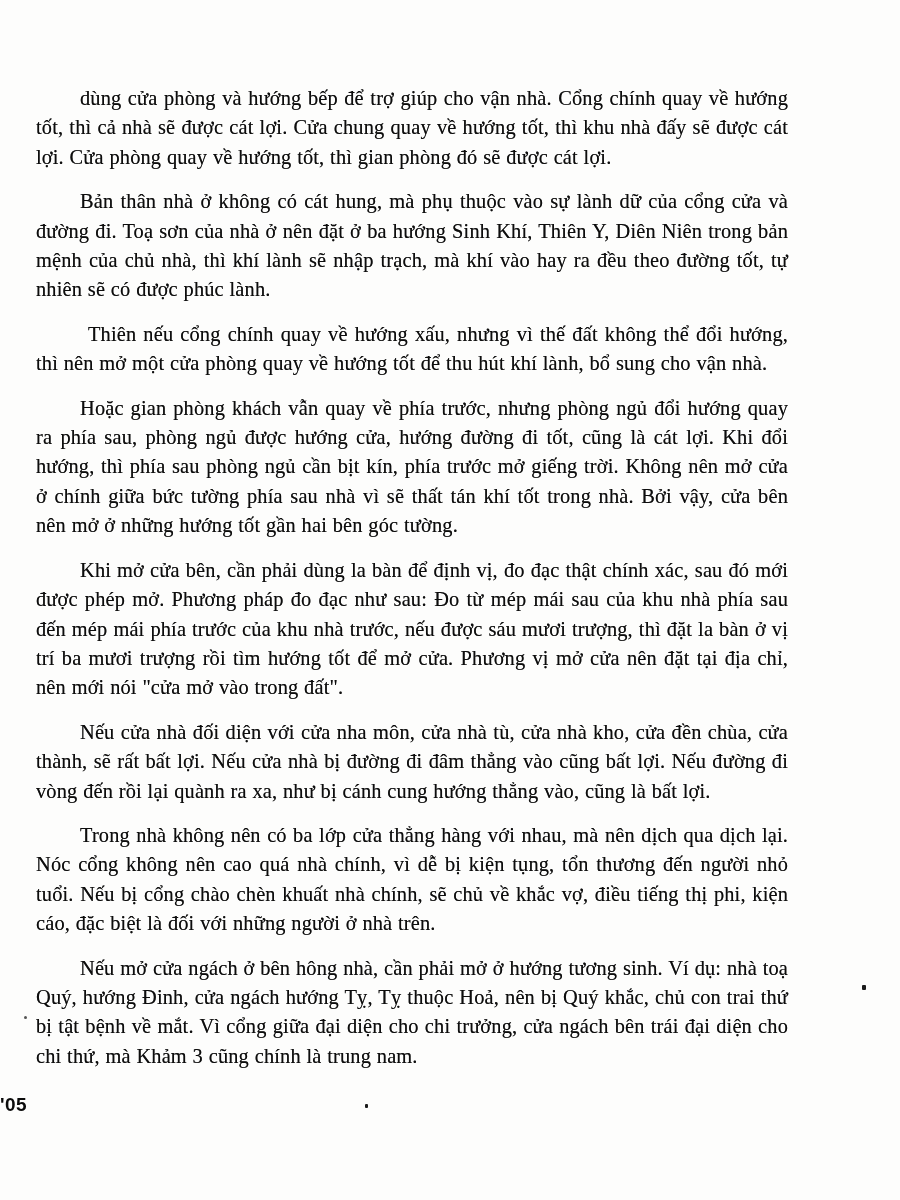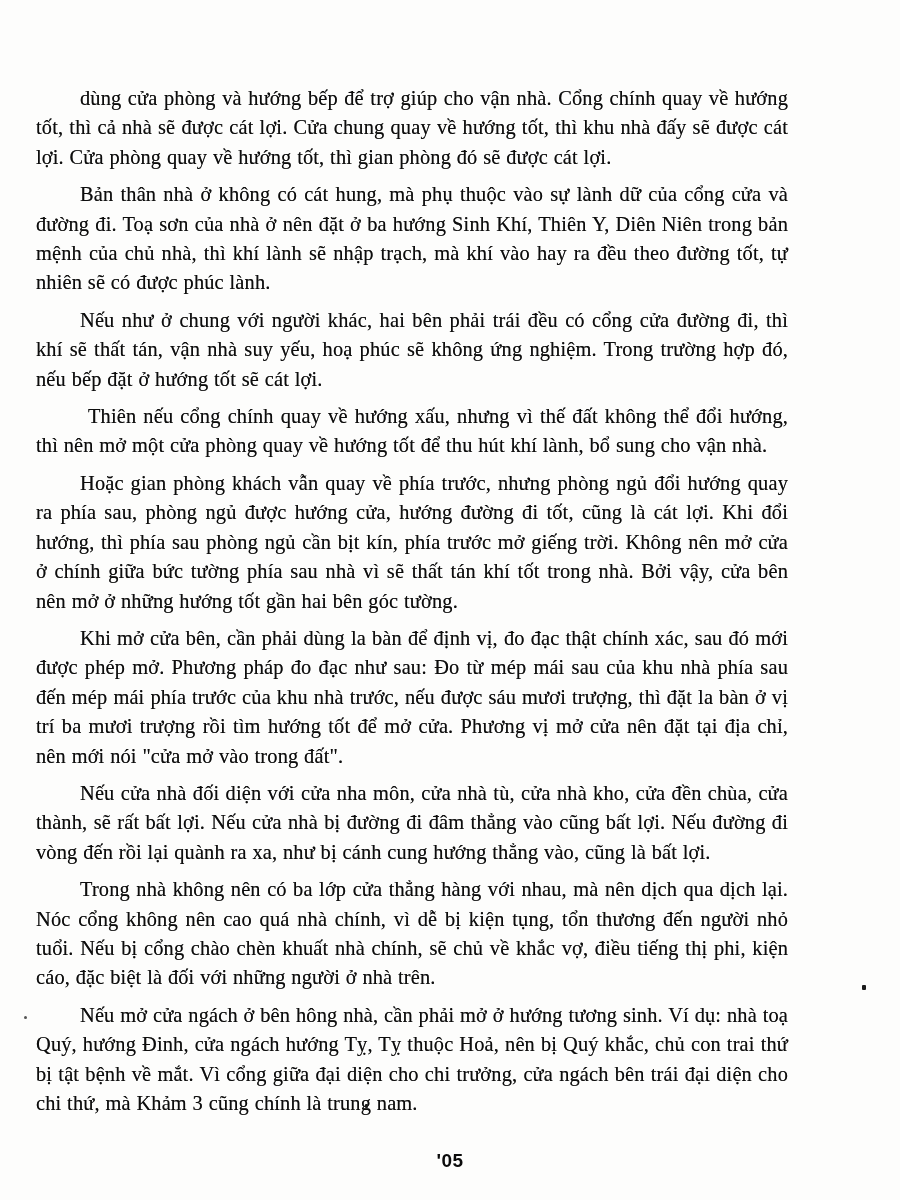--- a/index.html
+++ b/index.html
@@ -51,29 +51,29 @@
     
     text-shadow: 0 0 0.35px rgba(0,0,0,0.55);
   }
 
   p.para.lead-space {
     text-indent: 52px;
   }
 
   
   p.para + p.para {
-    margin-top: 8px;
+    margin-top: 15px;
   }
 
   .page-number {
     position: absolute;
     left: 0;
     right: 0;
-    top: 1150px;
-    text-align: center;
+    top: 1094px;
+    text-align: left;
     font-family: "Liberation Sans", "DejaVu Sans", sans-serif;
     font-weight: bold;
     font-size: 19px;
     letter-spacing: 0.5px;
     color: #0b0b0b;
   }
 
   
   .speck {
     position: absolute;
@@ -88,21 +88,20 @@
 </head>
 <body>
 
 <div class="page">
 
   <div class="scan-tint"></div>
 
   <div class="text-column">
     <p class="para">dùng cửa phòng và hướng bếp để trợ giúp cho vận nhà. Cổng chính quay về hướng tốt, thì cả nhà sẽ được cát lợi. Cửa chung quay về hướng tốt, thì khu nhà đấy sẽ được cát lợi. Cửa phòng quay về hướng tốt, thì gian phòng đó sẽ được cát lợi.</p>
     <p class="para">Bản thân nhà ở không có cát hung, mà phụ thuộc vào sự lành dữ của cổng cửa và đường đi. Toạ sơn của nhà ở nên đặt ở ba hướng Sinh Khí, Thiên Y, Diên Niên trong bản mệnh của chủ nhà, thì khí lành sẽ nhập trạch, mà khí vào hay ra đều theo đường tốt, tự nhiên sẽ có được phúc lành.</p>
-    <p class="para">Nếu như ở chung với người khác, hai bên phải trái đều có cổng cửa đường đi, thì khí sẽ thất tán, vận nhà suy yếu, hoạ phúc sẽ không ứng nghiệm. Trong trường hợp đó, nếu bếp đặt ở hướng tốt sẽ cát lợi.</p>
     <p class="para lead-space">Thiên nếu cổng chính quay về hướng xấu, nhưng vì thế đất không thể đổi hướng, thì nên mở một cửa phòng quay về hướng tốt để thu hút khí lành, bổ sung cho vận nhà.</p>
     <p class="para">Hoặc gian phòng khách vẫn quay về phía trước, nhưng phòng ngủ đổi hướng quay ra phía sau, phòng ngủ được hướng cửa, hướng đường đi tốt, cũng là cát lợi. Khi đổi hướng, thì phía sau phòng ngủ cần bịt kín, phía trước mở giếng trời. Không nên mở cửa ở chính giữa bức tường phía sau nhà vì sẽ thất tán khí tốt trong nhà. Bởi vậy, cửa bên nên mở ở những hướng tốt gần hai bên góc tường.</p>
     <p class="para">Khi mở cửa bên, cần phải dùng la bàn để định vị, đo đạc thật chính xác, sau đó mới được phép mở. Phương pháp đo đạc như sau: Đo từ mép mái sau của khu nhà phía sau đến mép mái phía trước của khu nhà trước, nếu được sáu mươi trượng, thì đặt la bàn ở vị trí ba mươi trượng rồi tìm hướng tốt để mở cửa. Phương vị mở cửa nên đặt tại địa chỉ, nên mới nói "cửa mở vào trong đất".</p>
     <p class="para">Nếu cửa nhà đối diện với cửa nha môn, cửa nhà tù, cửa nhà kho, cửa đền chùa, cửa thành, sẽ rất bất lợi. Nếu cửa nhà bị đường đi đâm thẳng vào cũng bất lợi. Nếu đường đi vòng đến rồi lại quành ra xa, như bị cánh cung hướng thẳng vào, cũng là bất lợi.</p>
     <p class="para">Trong nhà không nên có ba lớp cửa thẳng hàng với nhau, mà nên dịch qua dịch lại. Nóc cổng không nên cao quá nhà chính, vì dễ bị kiện tụng, tổn thương đến người nhỏ tuổi. Nếu bị cổng chào chèn khuất nhà chính, sẽ chủ về khắc vợ, điều tiếng thị phi, kiện cáo, đặc biệt là đối với những người ở nhà trên.</p>
     <p class="para">Nếu mở cửa ngách ở bên hông nhà, cần phải mở ở hướng tương sinh. Ví dụ: nhà toạ Quý, hướng Đinh, cửa ngách hướng Tỵ, Tỵ thuộc Hoả, nên bị Quý khắc, chủ con trai thứ bị tật bệnh về mắt. Vì cổng giữa đại diện cho chi trưởng, cửa ngách bên trái đại diện cho chi thứ, mà Khảm 3 cũng chính là trung nam.</p>
   </div>
 
   <div class="speck speck-a"></div>
   <div class="speck speck-b"></div>

